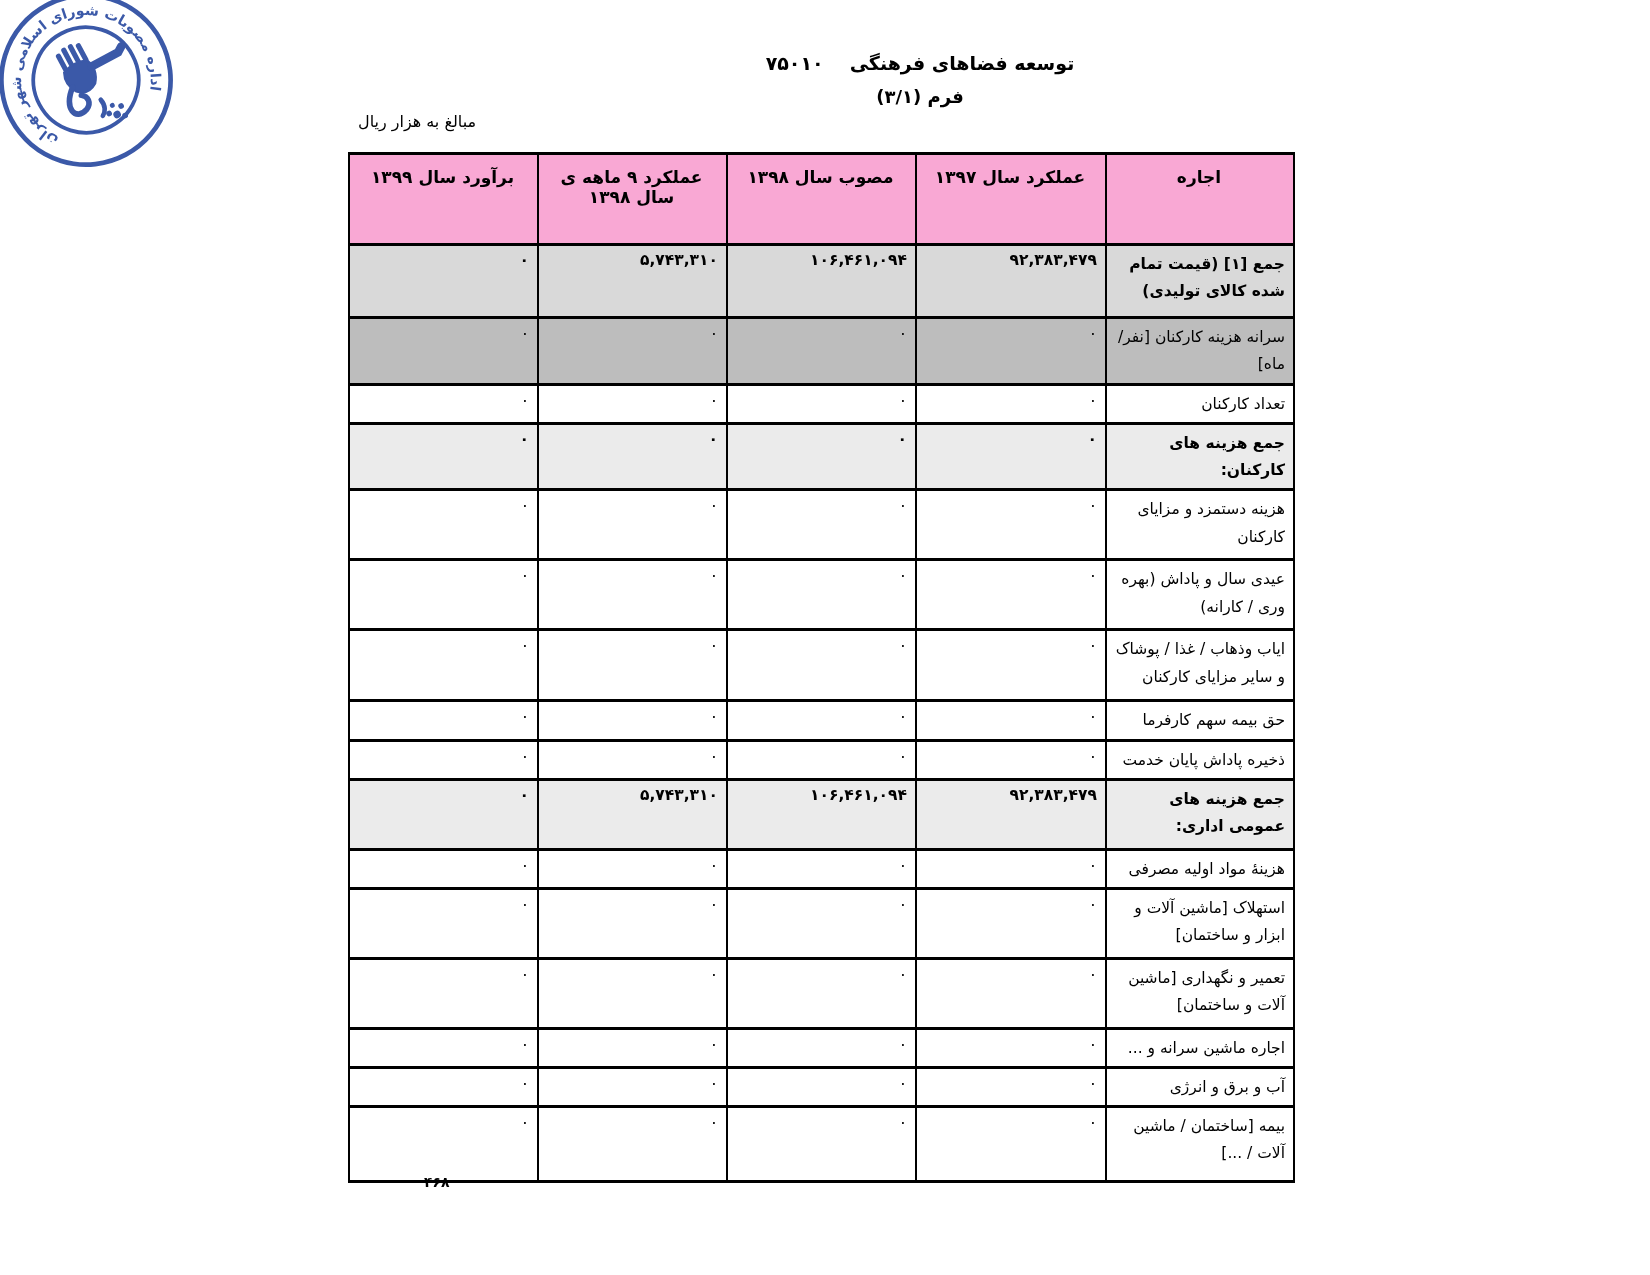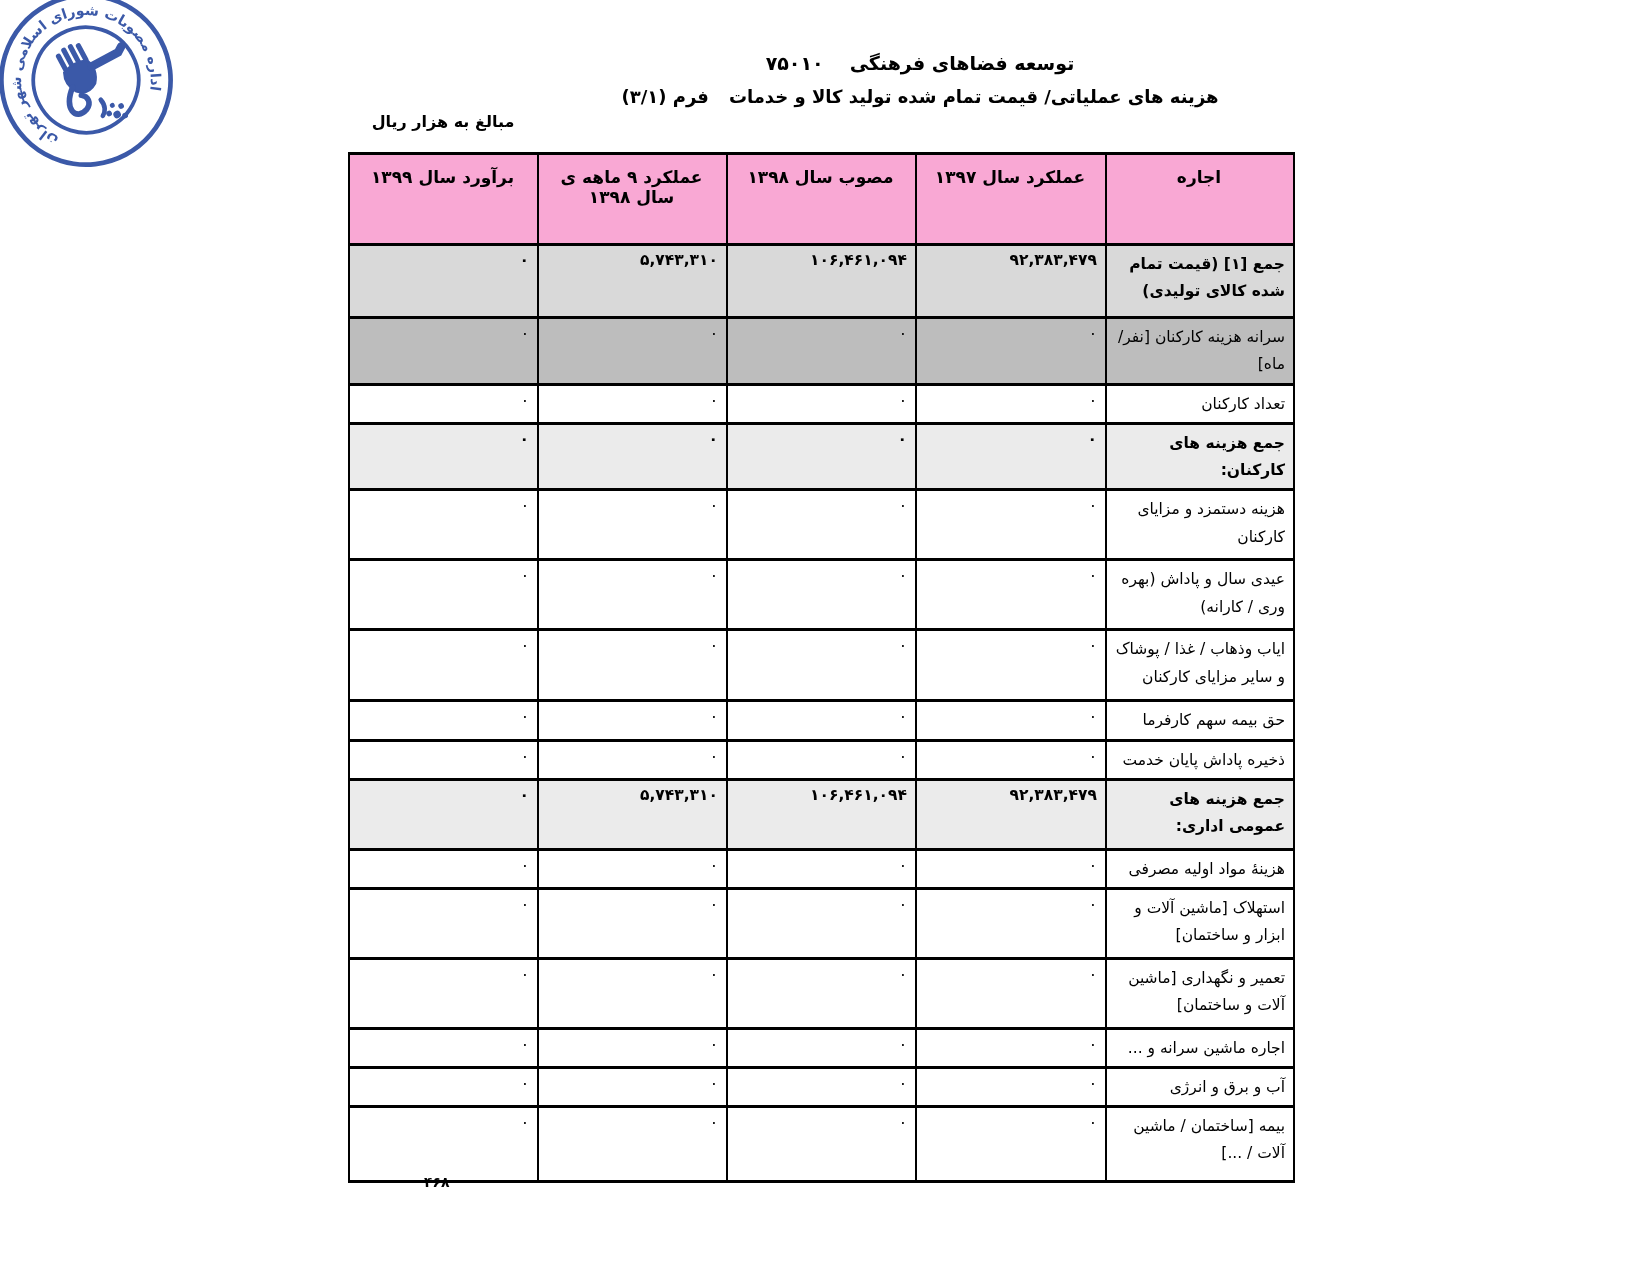--- a/index.html
+++ b/index.html
@@ -14,21 +14,21 @@
   
   .heading-block{
     position:absolute; left:600px; top:52px; width:640px;
     display:flex; flex-direction:column; align-items:center; gap:12px;
   }
   .h-line{ display:flex; direction:rtl; align-items:baseline; gap:26px;
     font-size:19px; font-weight:600; white-space:nowrap;}
   .h-line2{ font-size:18px; gap:20px;}
   .unit-note{
     position:absolute; left:358px; top:112px; width:170px;
-    direction:rtl; text-align:center; font-size:16px; font-weight:700;
+    direction:rtl; text-align:left; font-size:16px; font-weight:400;
   }
   .page-number{
     position:absolute; left:424px; top:1174px; font-size:14px; font-weight:600;
   }
   
   .cost-table{
     position:absolute; left:348px; top:152px; width:945px;
     border-collapse:collapse; direction:rtl; table-layout:fixed;
     font-size:15.5px;
   }
@@ -81,21 +81,20 @@
       <circle cx="112" cy="137" r="2.6" fill="#2b4ba1" stroke="none"></circle>
     </g>
   </svg>
 
   <div class="heading-block">
     <div class="h-line">
       <span>توسعه فضاهای فرهنگی</span>
       <span>۷۵۰۱۰</span>
     </div>
     <div class="h-line h-line2">
-      <span>هزینه های عملیاتی/ قیمت تمام شده تولید کالا و خدمات</span>
       <span>فرم (۳/۱)</span>
     </div>
   </div>
 
   <div class="unit-note">مبالغ به هزار ریال</div>
 
   <table class="cost-table">
     <colgroup>
       <col style="width:188px">
       <col style="width:190px">

